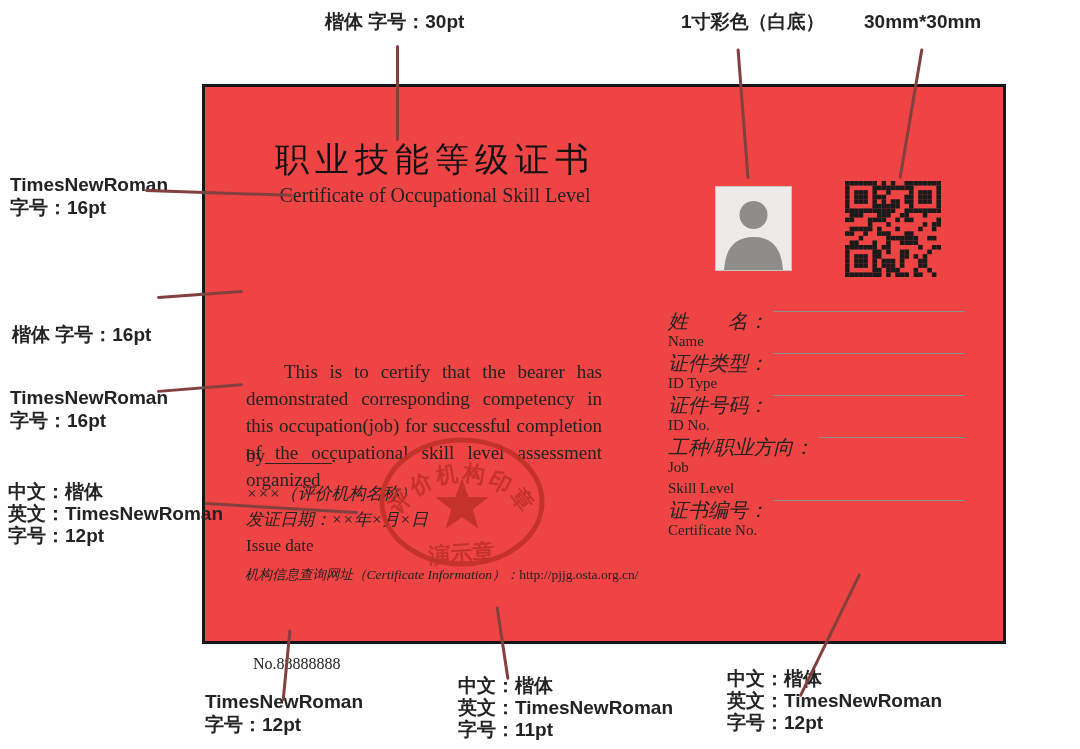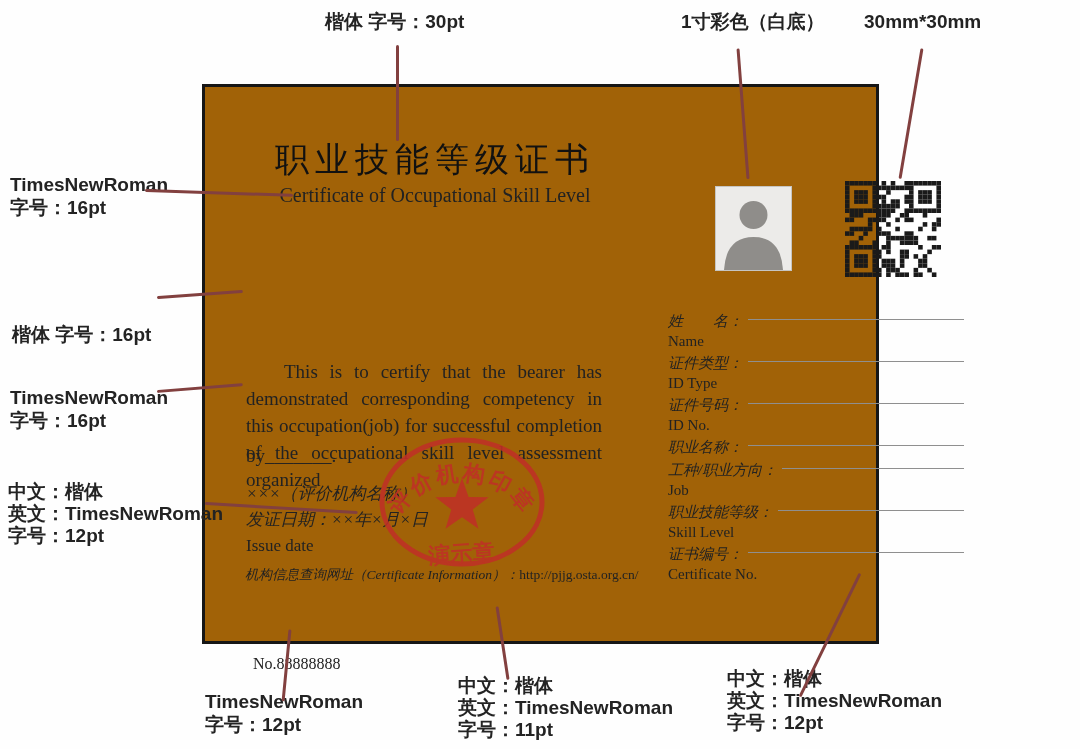--- a/index.html
+++ b/index.html
@@ -1,21 +1,21 @@
 <!DOCTYPE html>
 <html><head>
 <meta charset="utf-8">
 <style>
   html,body{margin:0;padding:0;background:#ffffff;}
   .canvas{position:relative;width:1080px;height:749px;background:#fefefe;overflow:hidden;
           font-family:"Liberation Serif", serif;color:#1d1d1d;}
 
   
-  .cert{position:absolute;left:202px;top:84px;width:677px;height:560px;
-        border:3px solid #161616;background:#a16207;box-sizing:border-box;padding-left:19px;}
+  .cert{position:absolute;left:202px;top:84px;width:804px;height:560px;
+        border:3px solid #161616;background:#ef4444;box-sizing:border-box;padding-left:19px;}
 
   .cert-title{position:absolute;left:30px;top:50px;width:400px;text-align:center;
               font-size:34px;letter-spacing:6px;color:#111;}
   .cert-subtitle{position:absolute;left:30px;top:97px;width:400px;text-align:center;
                  font-size:20px;color:#222;}
 
   .kai{font-style:italic;}
 
   .zh-para{position:absolute;left:41px;top:156px;width:356px;font-size:19px;line-height:33px;
            text-align:justify;text-indent:2em;color:#222;letter-spacing:1px;}
@@ -31,21 +31,21 @@
 
   .url-block{position:absolute;left:40px;top:476px;font-size:13.5px;line-height:23px;color:#222;}
   .serial{position:absolute;left:48px;top:532px;font-size:16px;color:#222;margin-top:36px;}
 
   .photo{position:absolute;left:510px;top:99px;width:77px;height:85px;background:#ecebe9;
          border:1px solid #c6c5c2;box-sizing:border-box;}
   .qr{position:absolute;left:640px;top:94px;width:96px;height:96px;}
 
   .fields{position:absolute;left:463px;top:224px;width:296px;}
   .frow{margin-bottom:2px;}
-  .frow .zh{display:flex;align-items:center;font-size:15px;line-height:21px;color:#222;}
+  .frow .zh{display:flex;align-items:flex-start;font-size:20px;line-height:21px;color:#222;}
   .frow .fline{flex:1;border-bottom:1px solid #8f8f8f;margin-left:5px;margin-bottom:4px;}
   .frow .en{font-size:15px;line-height:19px;color:#222;}
 
   
   .ann{position:absolute;font-family:"Liberation Sans", sans-serif;font-weight:700;
        font-size:19px;line-height:23px;color:#232323;white-space:nowrap;}
 
   
   .conn{position:absolute;height:3px;background:#82403f;border-radius:2px;transform-origin:0 50%;}
   .conn-v{position:absolute;width:3px;background:#82403f;border-radius:2px;}
@@ -349,37 +349,29 @@
         <div class="en">ID Type</div>
       </div>
       <div class="frow">
         <div class="zh">
             <span class="kai">证件号码：</span>
             <span class="fline"></span>
           </div>
         <div class="en">ID No.</div>
       </div>
       <div class="frow">
-        <div class="zh">
-            <span class="kai">职业名称：</span>
-            <span class="fline"></span>
-          </div>
       </div>
       <div class="frow">
         <div class="zh">
             <span class="kai">工种/职业方向：</span>
             <span class="fline"></span>
           </div>
         <div class="en">Job</div>
       </div>
       <div class="frow">
-        <div class="zh">
-            <span class="kai">职业技能等级：</span>
-            <span class="fline"></span>
-          </div>
         <div class="en">Skill Level</div>
       </div>
       <div class="frow">
         <div class="zh">
             <span class="kai">证书编号：</span>
             <span class="fline"></span>
           </div>
         <div class="en">Certificate No.</div>
       </div>
     </div>

